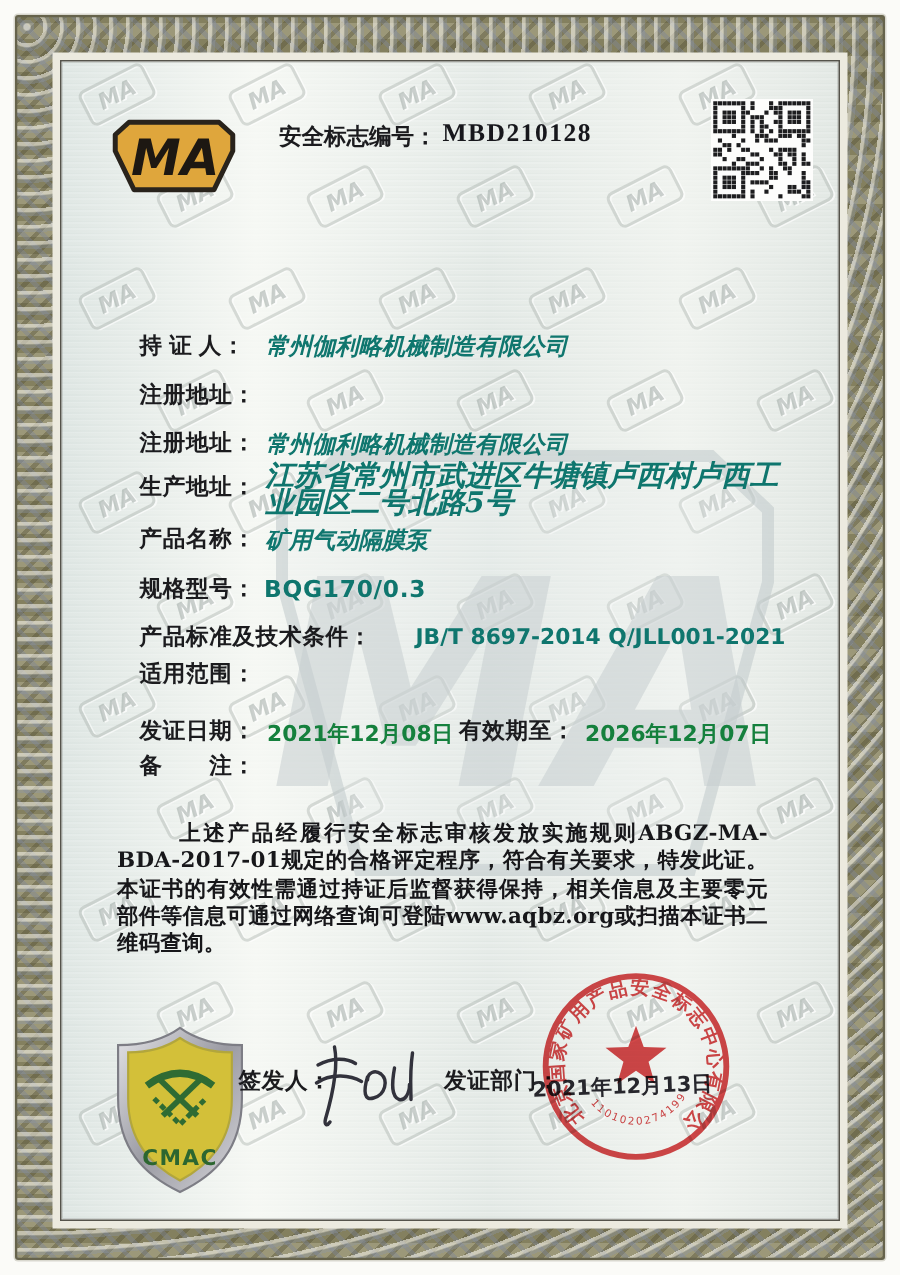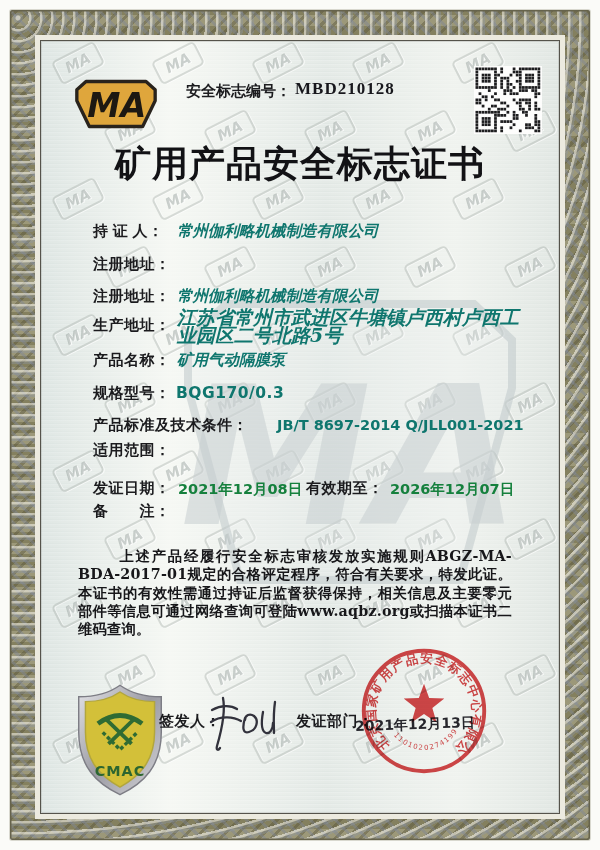--- a/index.html
+++ b/index.html
@@ -335,21 +335,20 @@
           <rect x="12.4" y="62.0" width="2.75" height="2.75"></rect>
           <rect x="15.5" y="62.0" width="2.75" height="2.75"></rect>
           <rect x="18.6" y="62.0" width="2.75" height="2.75"></rect>
           <rect x="24.8" y="62.0" width="2.75" height="2.75"></rect>
           <rect x="43.4" y="62.0" width="2.75" height="2.75"></rect>
           <rect x="58.9" y="62.0" width="2.75" height="2.75"></rect>
           <rect x="62.0" y="62.0" width="2.75" height="2.75"></rect>
         </g>
     </svg>
 
-    <div class="title">矿用产品安全标志证书</div>
 
     <span class="lbl" style="left:93px;top:222px;">持 证 人：</span>
     <span class="val" style="left:177px;top:221px;">常州伽利略机械制造有限公司</span>
 
     <span class="lbl" style="left:93px;top:255px;">注册地址：</span>
 
     <span class="lbl" style="left:93px;top:287px;">注册地址：</span>
     <span class="val" style="left:177px;top:286px;">常州伽利略机械制造有限公司</span>
 
     <span class="lbl" style="left:93px;top:316px;">生产地址：</span>

